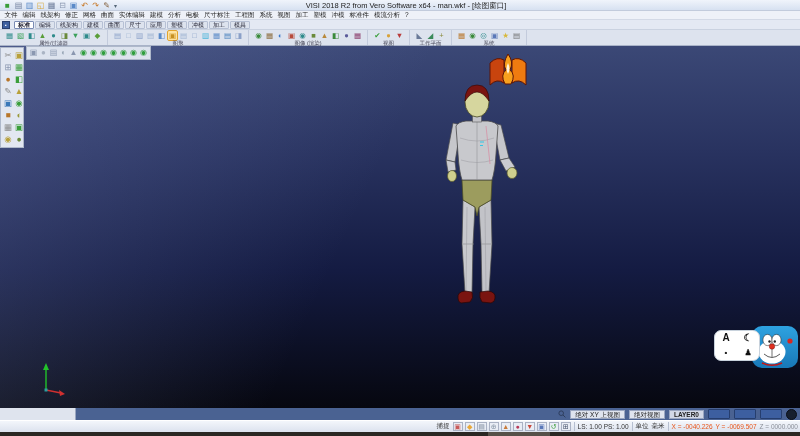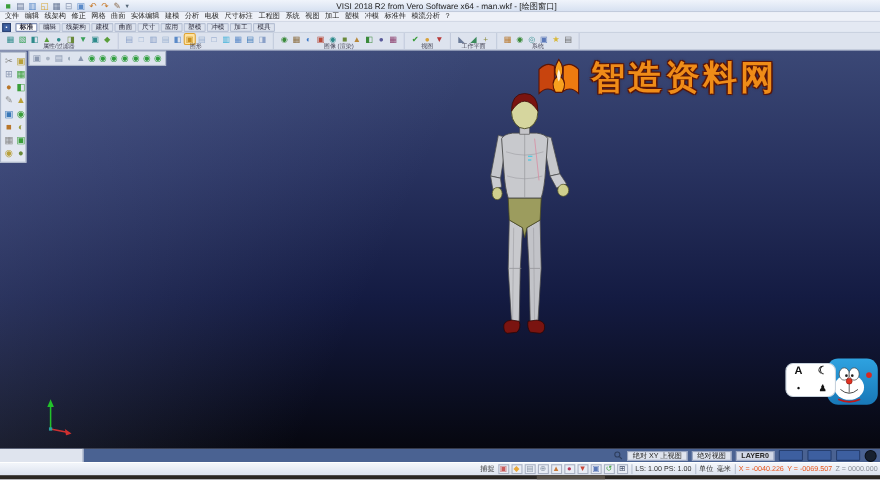--- a/index.html
+++ b/index.html
@@ -286,21 +286,20 @@
         <span class="sicon" style="color: rgb(106, 138, 58);">●</span>
       </div>
 
     <div class="watermark">
       <svg width="42" height="40" viewBox="0 0 42 40">
         <path d="M3,34 L3,12 Q10,5 17,9 L17,32 Q10,27 3,34 Z" fill="#c8440e" stroke="#5c1506" stroke-width="1"></path>
         <path d="M39,34 L39,12 Q32,5 25,9 L25,32 Q32,27 39,34 Z" fill="#ef7b10" stroke="#5c1506" stroke-width="1"></path>
         <path d="M21,3 Q15,13 19,19 Q13,24 18,33 L24,33 Q29,24 23,19 Q27,11 21,3 Z" fill="#f8a11e" stroke="#5c1506" stroke-width="1"></path>
         <path d="M21,12 Q18,18 21,23 Q24,18 21,12 Z" fill="#fff" opacity="0.85"></path>
       </svg>
-      <span class="wm-text">智造资料网</span>
     </div>
 
     <svg class="model-svg" width="110" height="236" viewBox="0 0 110 236">
 
       <path d="M73,47 L81,49 L89,82 L80,84 Z" fill="#c6c7cb" stroke="#4a4a4a" stroke-width="0.7"></path>
       <path d="M80,84 L89,82 L95,91 L86,95 Z" fill="#cacbd0" stroke="#4a4a4a" stroke-width="0.7"></path>
       <ellipse cx="92" cy="97" rx="5" ry="5.5" fill="#cfcf8e" stroke="#5a5a2a" stroke-width="0.7"></ellipse>
 
       <path d="M33,47 L41,49 L35,86 L26,84 Z" fill="#c6c7cb" stroke="#4a4a4a" stroke-width="0.7"></path>
       <path d="M26,84 L35,86 L36,94 L28,96 Z" fill="#cacbd0" stroke="#4a4a4a" stroke-width="0.7"></path>

